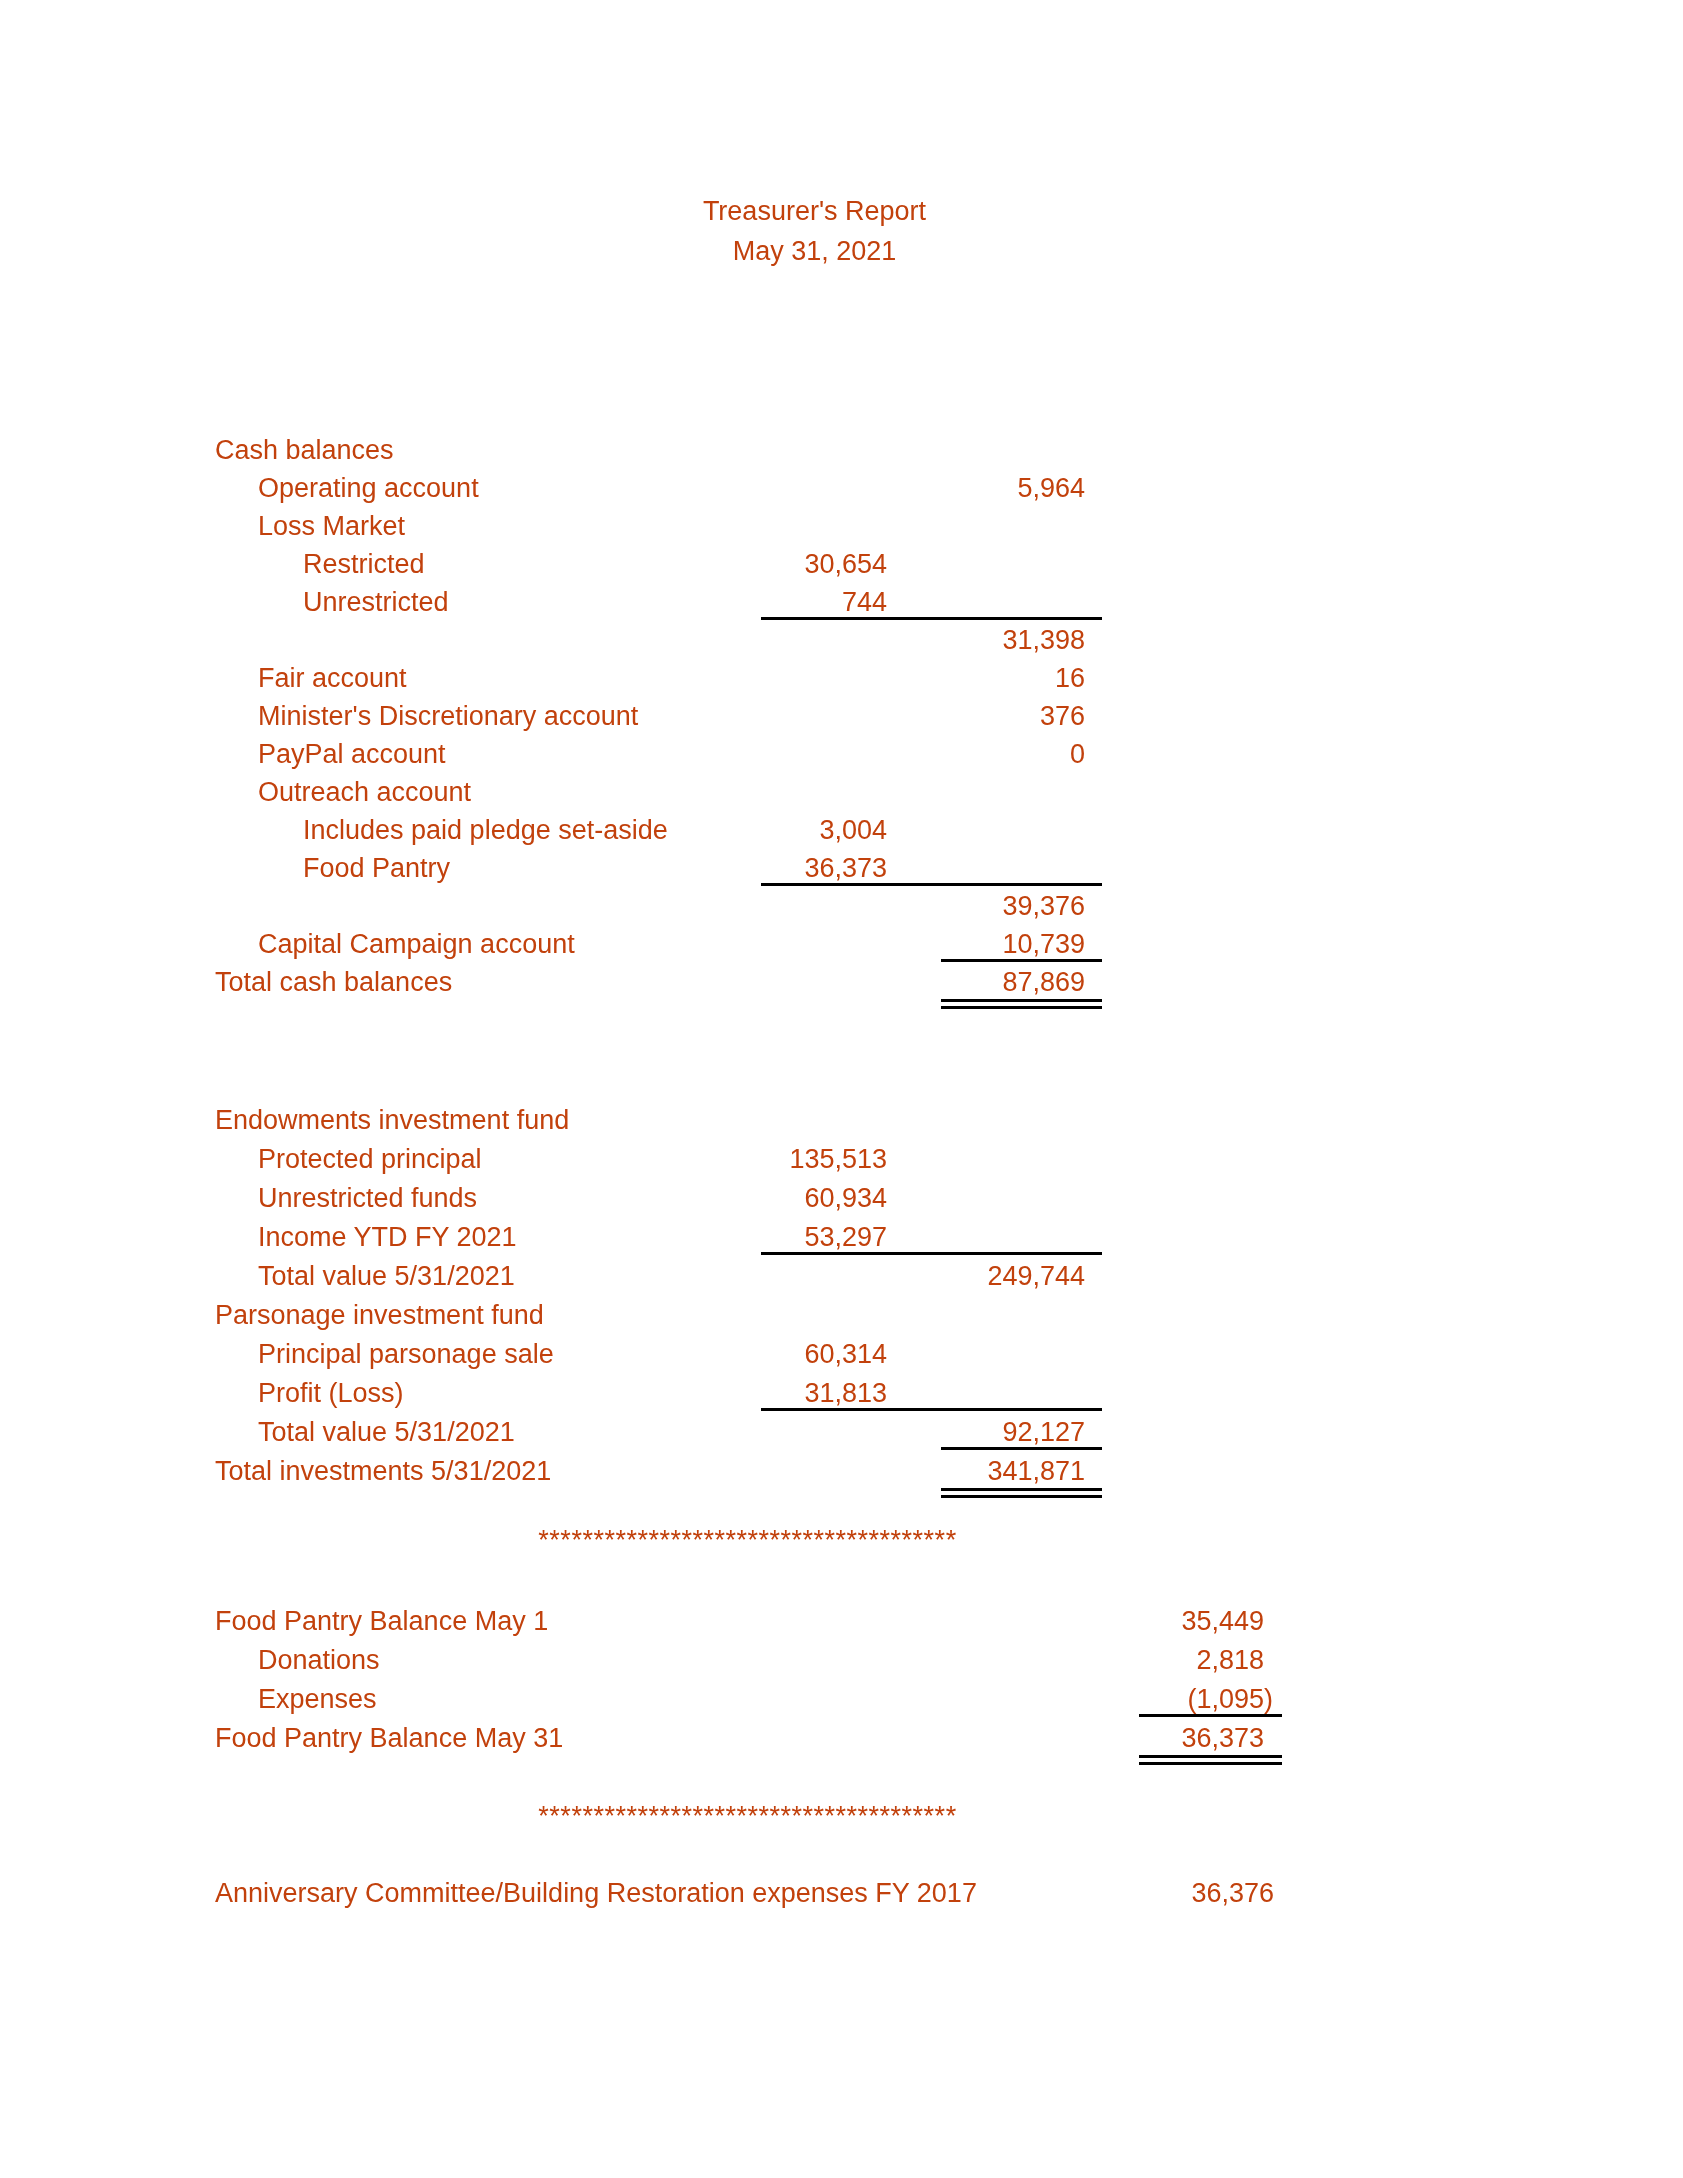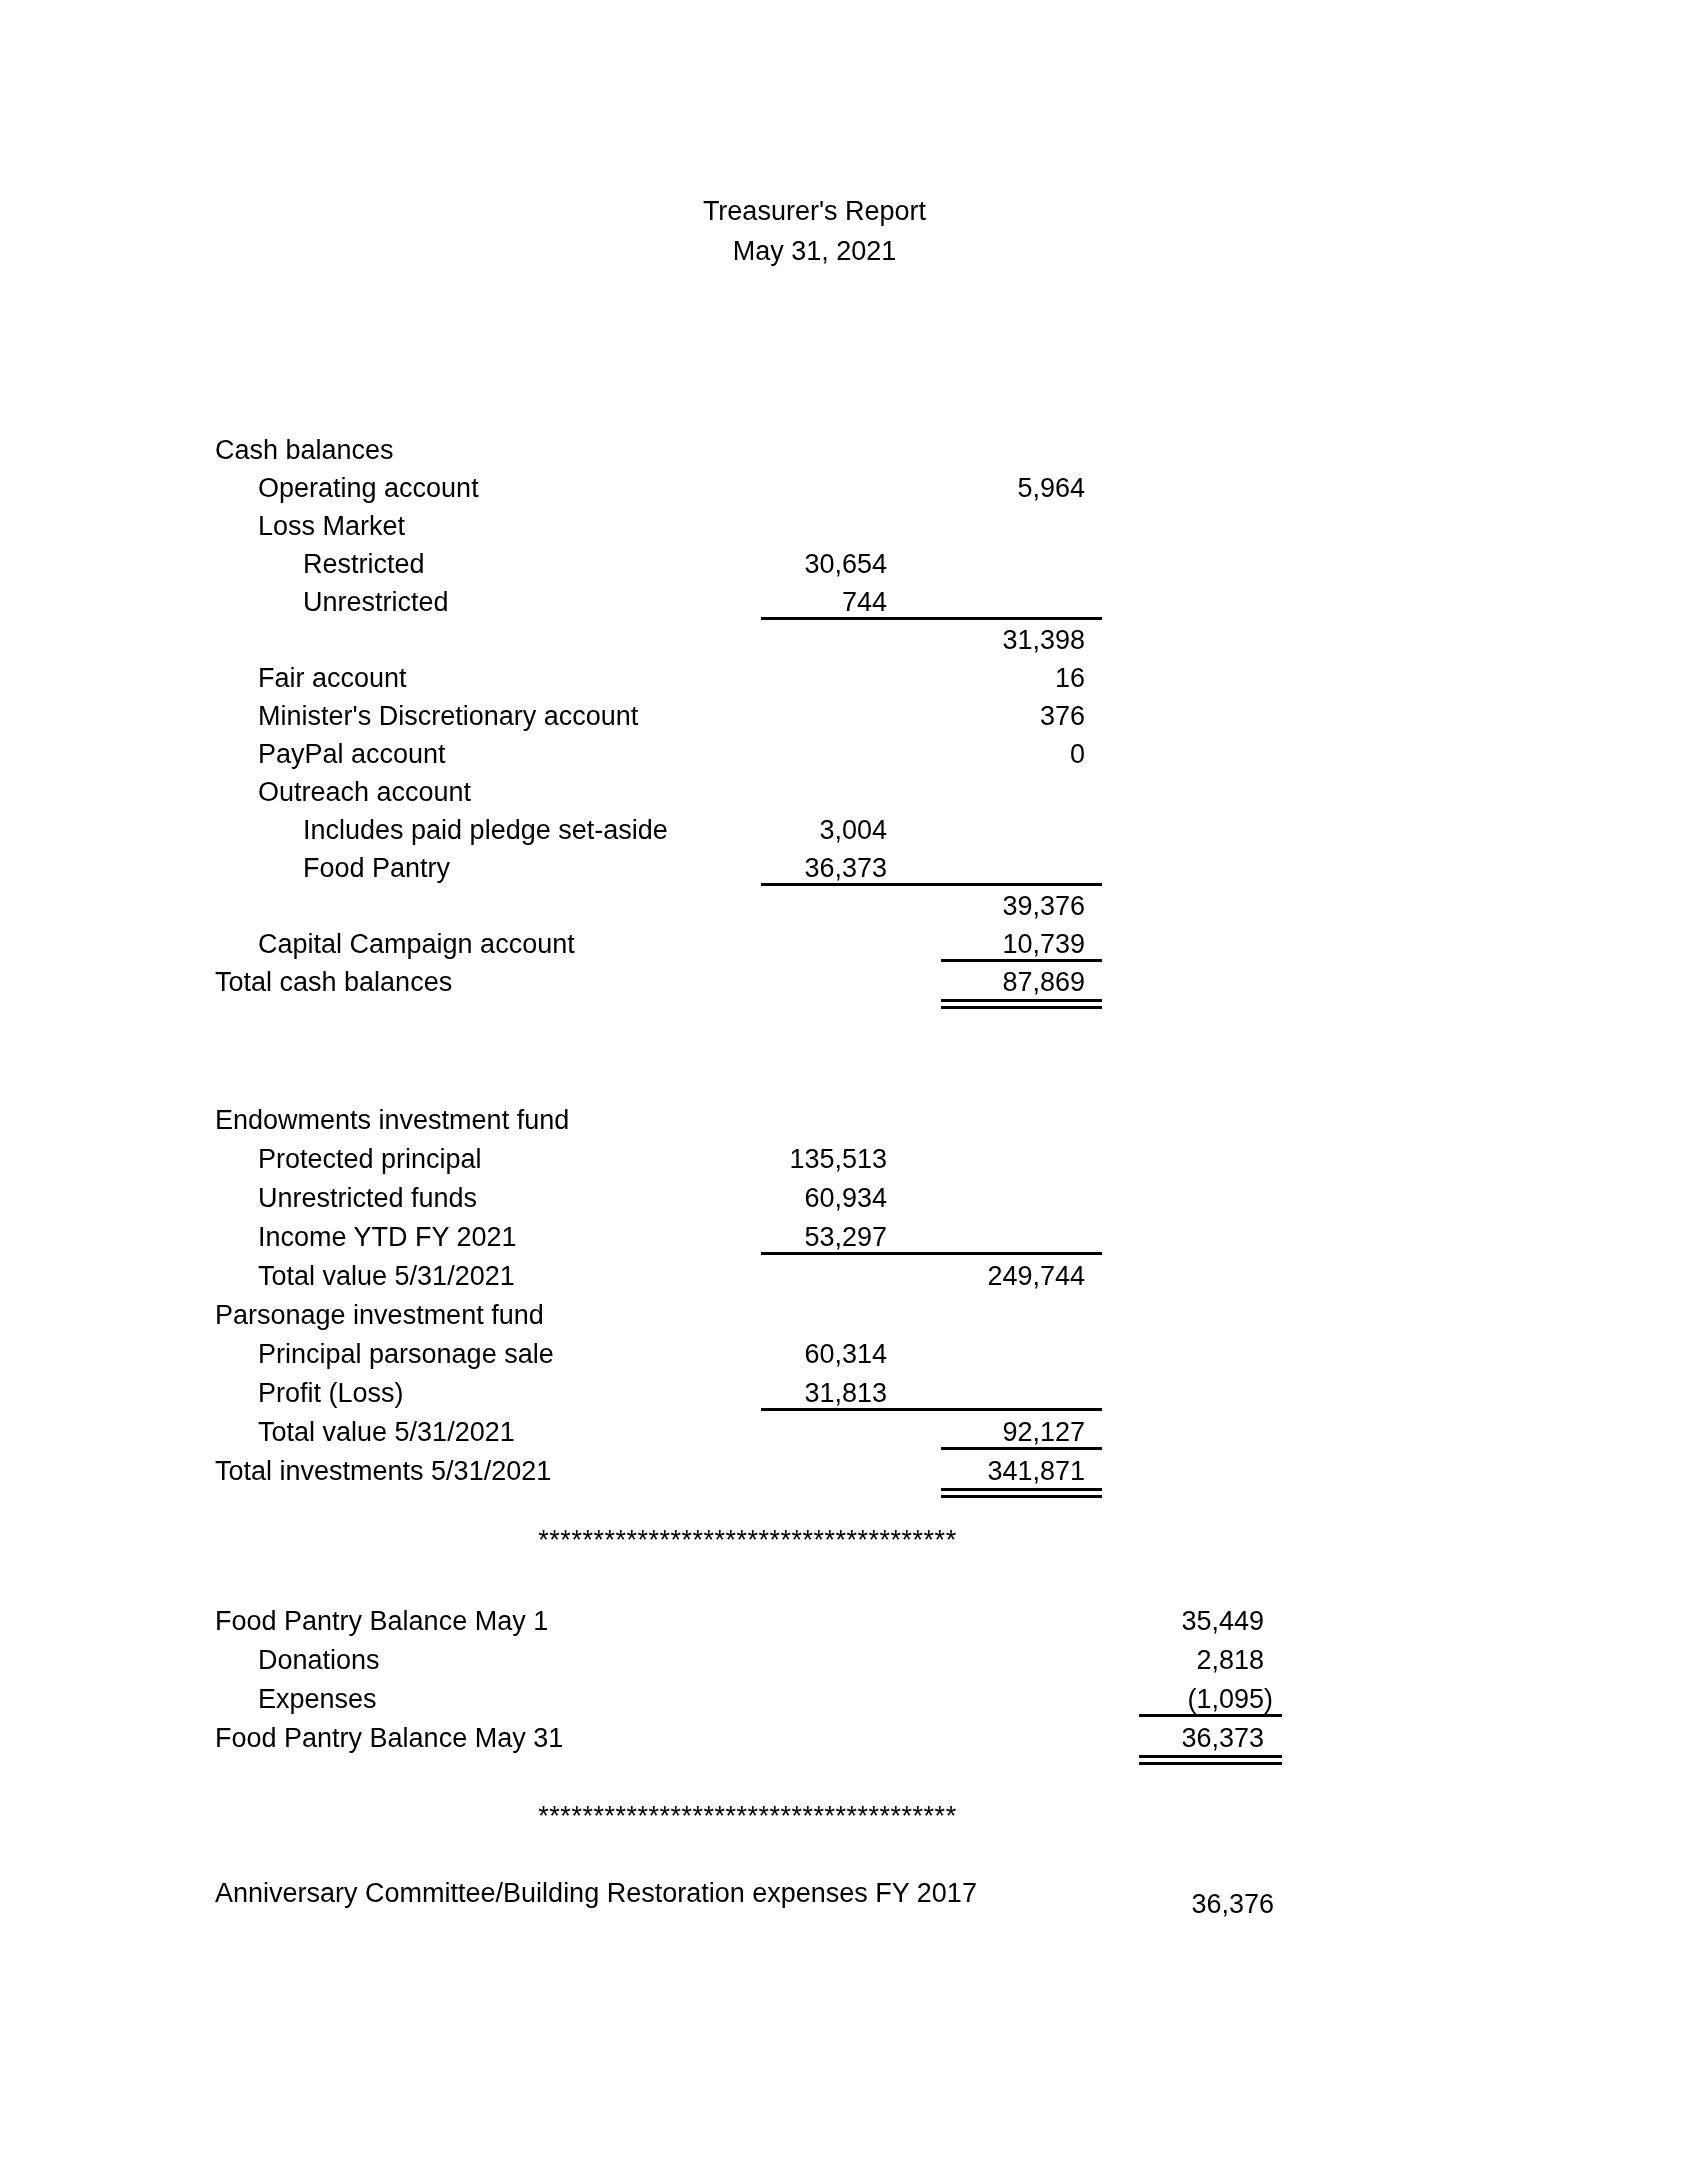--- a/index.html
+++ b/index.html
@@ -1,20 +1,20 @@
 <!DOCTYPE html>
 <html><head>
 <meta charset="utf-8">
 <style>
   html,body { margin:0; padding:0; background:#ffffff; }
   .page {
     position:relative;
     width:1683px; height:2069px;
     background:#ffffff;
-    color:#000000;
+    color:#c2410c;
     font-family:"Liberation Sans", sans-serif;
     font-size:27px;
     overflow:hidden;
   }
   .title-block {
     position:absolute; top:191px; left:0; width:1629px;
     text-align:center; line-height:40px; white-space:nowrap;
   }
   .section { position:absolute; left:0; width:1683px; }
   .sec-cash   { top:436px;  }
@@ -28,21 +28,21 @@
   .row { position:relative; }
   .lbl, .val { position:absolute; top:0; white-space:nowrap; line-height:28px; }
   .l0 { left:215px; }
   .l1 { left:258px; }
   .l2 { left:303px; }
   .val      { text-align:right; }
   .midcol   { right:796px; }
   .rightcol { right:598px; }
   .fpcol    { right:419px; }
   .fpcol-paren { right:410px; }
-  .annivcol { right:409px;margin-top:11px; }
+  .annivcol { right:409px; }
   .rule { position:absolute; height:3px; background:#000; top:29px; }
   .rule-full   { left:761px;  width:341px; }
   .rule-right  { left:941px;  width:161px; }
   .rule-fp     { left:1139px; width:143px; }
   .rule-double {
     height:4px; background:transparent;
     border-top:3px solid #000; border-bottom:3px solid #000;
     top:31px;
   }
   .stars {

